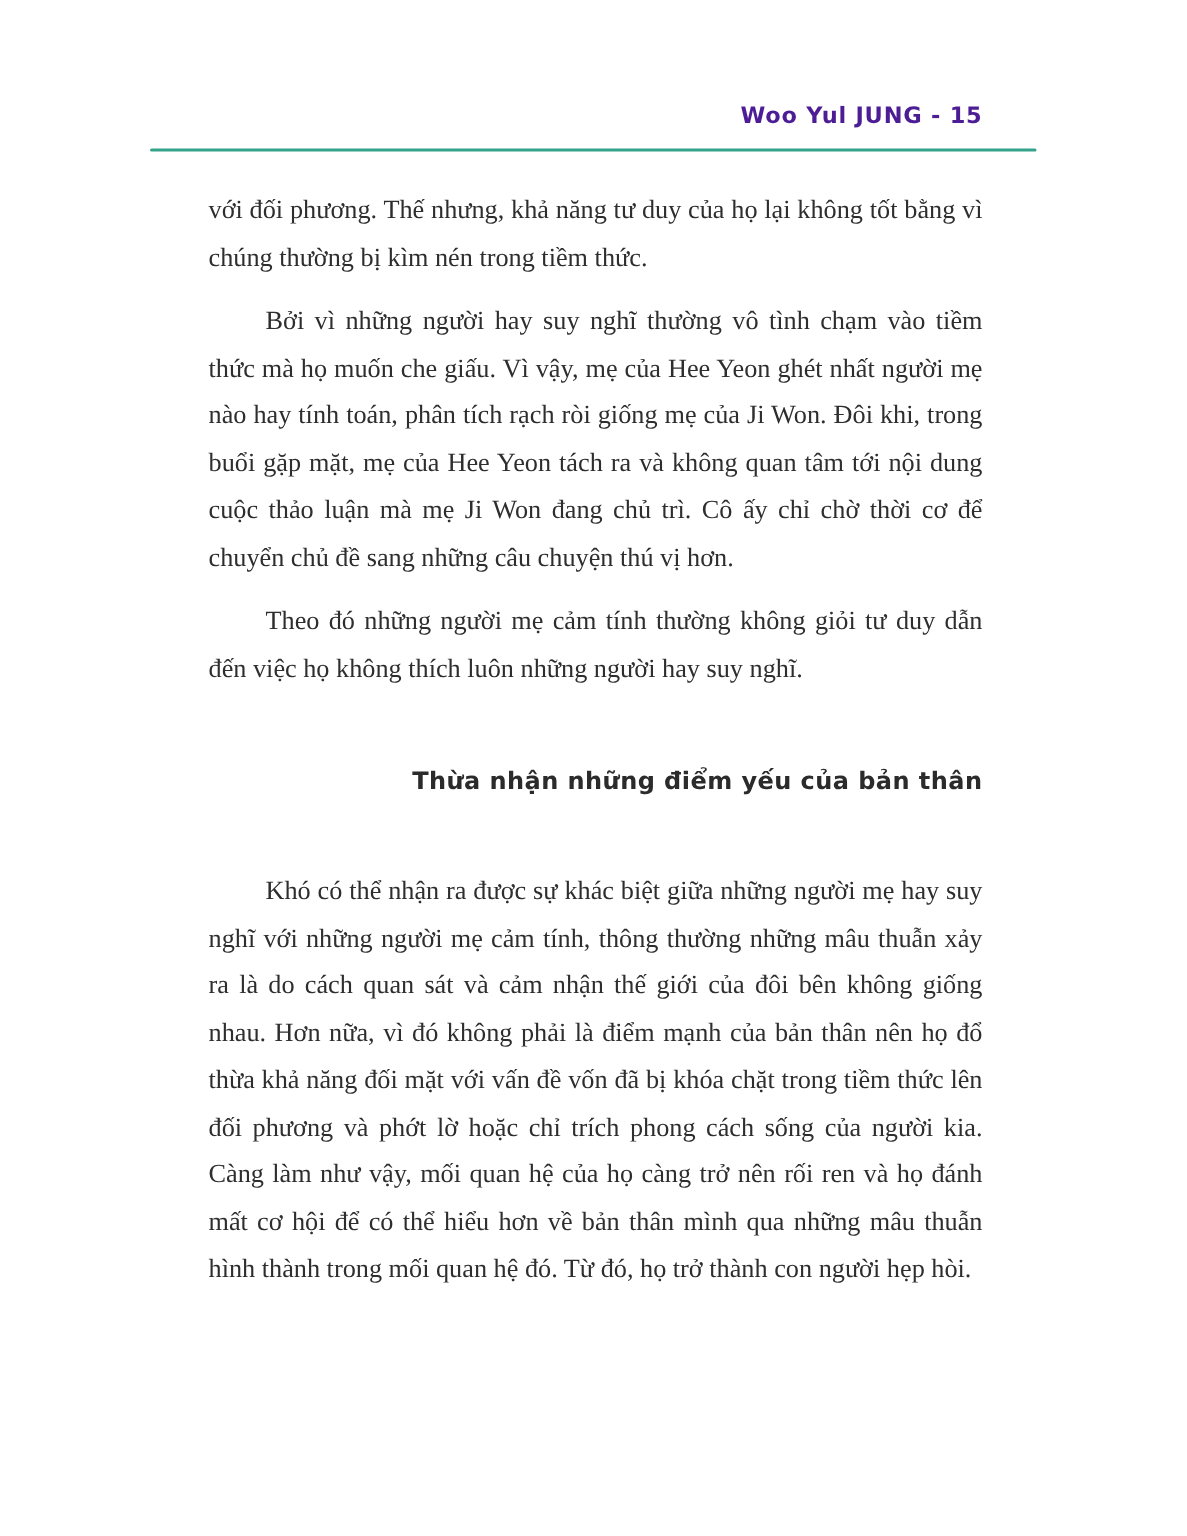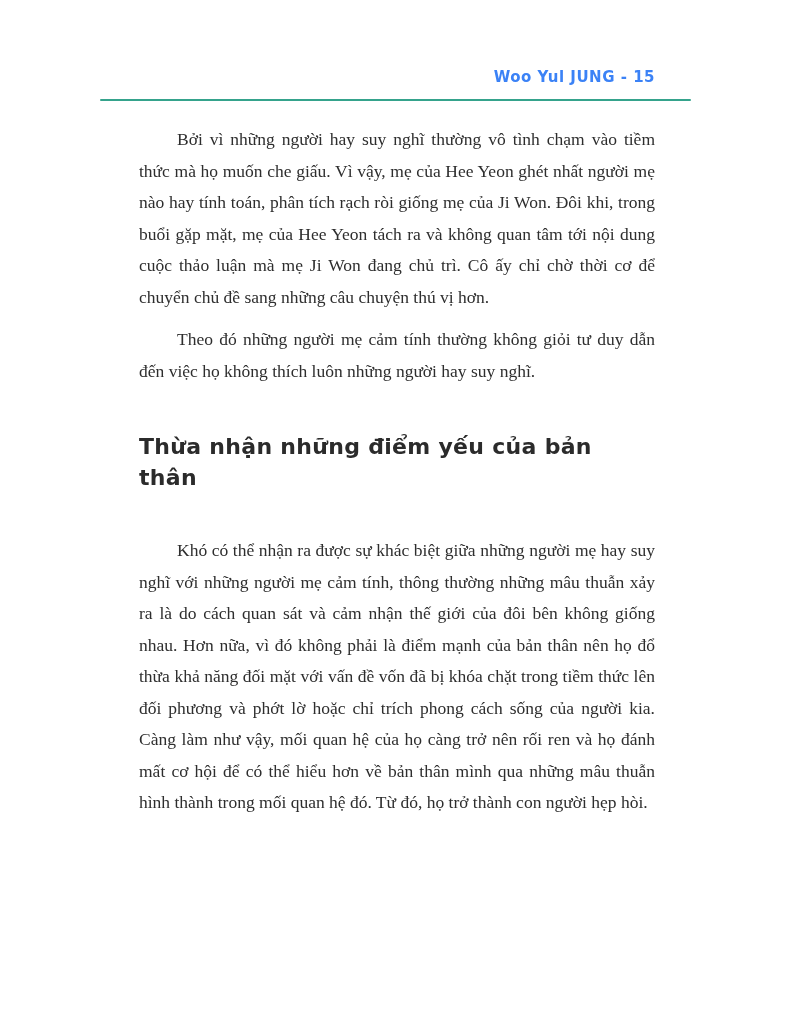--- a/index.html
+++ b/index.html
@@ -17,21 +17,21 @@
     font-family: "Liberation Serif", serif;
   }
   .running-head {
     position: absolute;
     top: 68px;
     right: 136px;
     font-family: "DejaVu Sans", cursive;
     font-weight: bold;
     font-size: 15px;
     letter-spacing: 0.5px;
-    color: #3b82f6;
+    color: #4c1d95;
     white-space: nowrap;
   }
   .header-rule {
     position: absolute;
     top: 99px;
     left: 100px;
     width: 591px;
     height: 2px;
     background: #35a38c;
     border-radius: 2px;
@@ -50,38 +50,39 @@
     text-align: justify;
     text-indent: 38px;
   }
   .body-column p.no-indent {
     text-indent: 0;
   }
   .section-heading {
     margin: 44px 0 42px 0;
     font-family: "DejaVu Sans", cursive;
     font-weight: bold;
-    font-size: 22px;
+    font-size: 16px;
     line-height: 31px;
     letter-spacing: 0.3px;
-    text-align: left;
+    text-align: right;
     color: #2b2b2b;
   }
 </style>
 </head>
 <body>
 
 <div class="page">
 
   <div class="running-head">Woo Yul JUNG - 15</div>
 
   <div class="header-rule"></div>
 
   <div class="body-column">
 
+    <p class="no-indent">với đối phương. Thế nhưng, khả năng tư duy của họ lại không tốt bằng vì chúng thường bị kìm nén trong tiềm thức.</p>
 
     <p>Bởi vì những người hay suy nghĩ thường vô tình chạm vào tiềm thức mà họ muốn che giấu. Vì vậy, mẹ của Hee Yeon ghét nhất người mẹ nào hay tính toán, phân tích rạch ròi giống mẹ của Ji Won. Đôi khi, trong buổi gặp mặt, mẹ của Hee Yeon tách ra và không quan tâm tới nội dung cuộc thảo luận mà mẹ Ji Won đang chủ trì. Cô ấy chỉ chờ thời cơ để chuyển chủ đề sang những câu chuyện thú vị hơn.</p>
 
     <p>Theo đó những người mẹ cảm tính thường không giỏi tư duy dẫn đến việc họ không thích luôn những người hay suy nghĩ.</p>
 
     <h2 class="section-heading">Thừa nhận những điểm yếu của bản thân</h2>
 
     <p>Khó có thể nhận ra được sự khác biệt giữa những người mẹ hay suy nghĩ với những người mẹ cảm tính, thông thường những mâu thuẫn xảy ra là do cách quan sát và cảm nhận thế giới của đôi bên không giống nhau. Hơn nữa, vì đó không phải là điểm mạnh của bản thân nên họ đổ thừa khả năng đối mặt với vấn đề vốn đã bị khóa chặt trong tiềm thức lên đối phương và phớt lờ hoặc chỉ trích phong cách sống của người kia. Càng làm như vậy, mối quan hệ của họ càng trở nên rối ren và họ đánh mất cơ hội để có thể hiểu hơn về bản thân mình qua những mâu thuẫn hình thành trong mối quan hệ đó. Từ đó, họ trở thành con người hẹp hòi.</p>
 
   </div>

